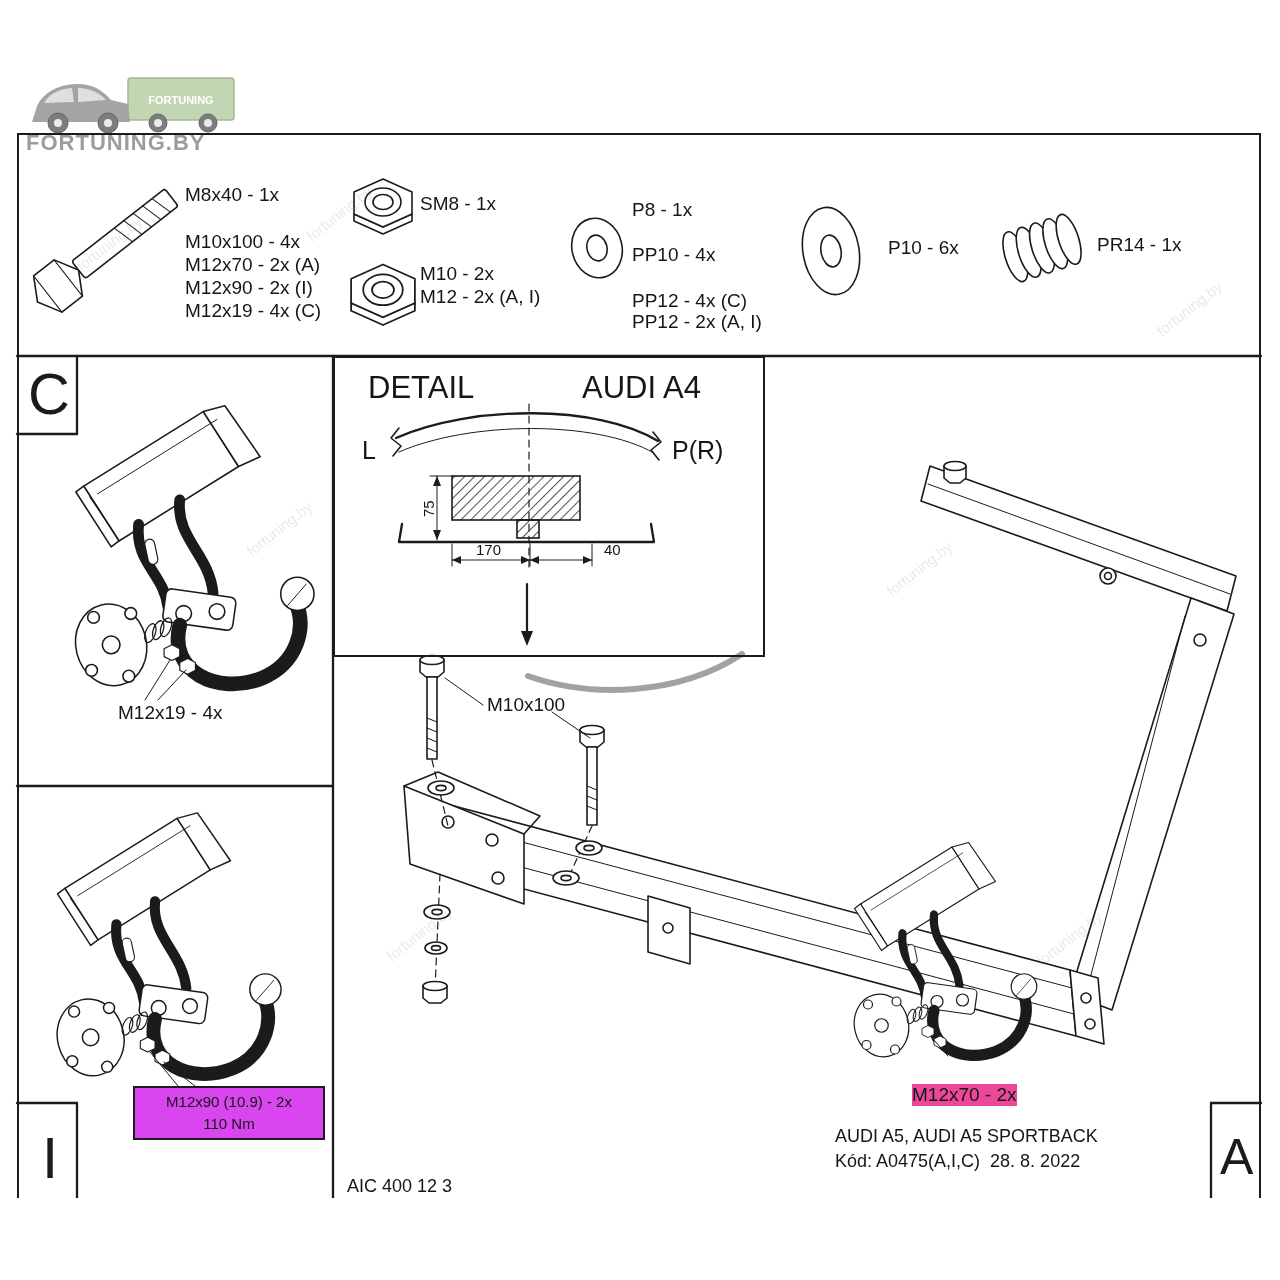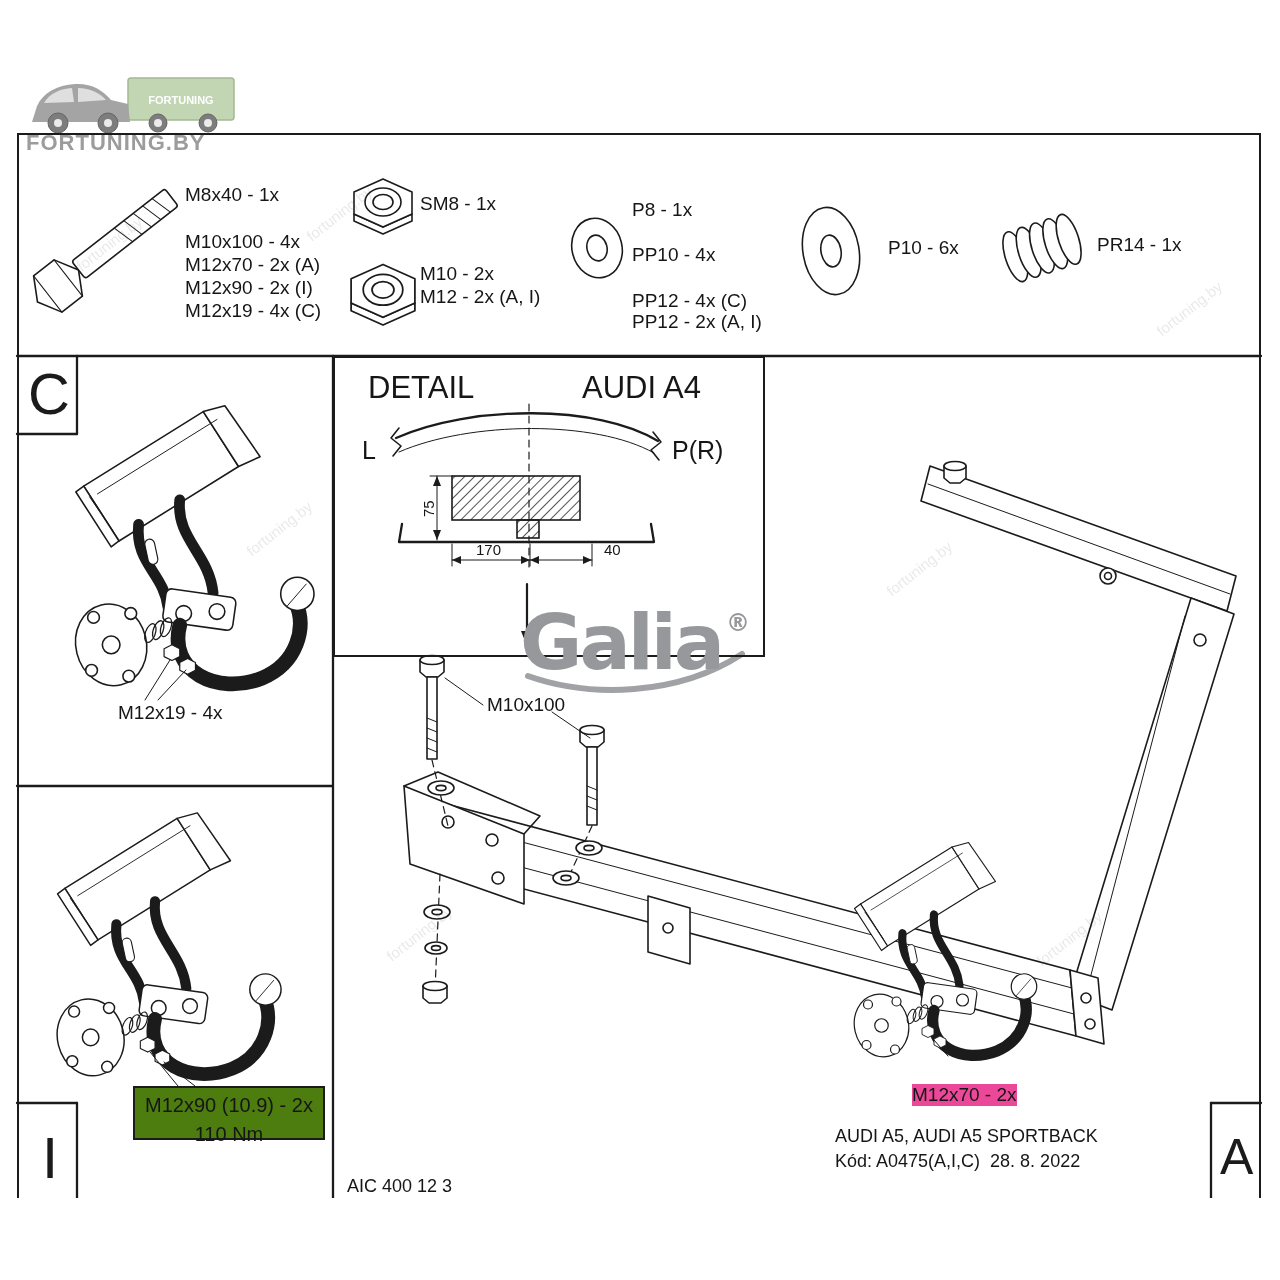--- a/index.html
+++ b/index.html
@@ -11,21 +11,21 @@
   .detailbox { position:absolute; left:333px; top:356px; width:432px; height:301px; border:2px solid #1b1b1b; }
   .lbl { position:absolute; font-size:19px; line-height:1.16; white-space:pre; color:#161616; }
   .sm { font-size:15px; }
   .hdr { font-size:31px; }
   .mid { font-size:25px; }
   .ftr { font-size:18px; }
   .letter { position:absolute; font-size:58px; color:#1b1b1b; }
   .site { position:absolute; left:26px; top:130px; font-size:22px; font-weight:bold; letter-spacing:1px; color:#9c9c9c; white-space:pre; }
   .galia { position:absolute; left:520px; top:598px; font-size:76px; font-weight:bold; color:#97989b; letter-spacing:-3px; font-family:"DejaVu Sans", sans-serif; }
   .galia .reg { font-size:24px; letter-spacing:0; position:relative; top:-38px; left:4px; }
-  .cobox { position:absolute; left:133px; top:1086px; width:192px; height:54px; border:2px solid #1b1b1b; text-align:center; font-size:20px; line-height:1.45; padding-top:3px; background:#4d7c0f; white-space:pre; }
+  .cobox { position:absolute; left:133px; top:1086px; width:192px; height:54px; border:2px solid #1b1b1b; text-align:center; font-size:15px; line-height:1.45; padding-top:3px; background:#d946ef; white-space:pre; }
   .rot90 { transform:rotate(-90deg); transform-origin:center; }
   .wm { position:absolute; font-size:15px; color:rgba(70,70,70,0.12); transform:rotate(-38deg); white-space:nowrap; }
   
   .ln { stroke:#1b1b1b; fill:none; stroke-width:1.6; stroke-linejoin:round; stroke-linecap:round; }
   .fw { stroke:#1b1b1b; fill:#ffffff; stroke-width:1.6; stroke-linejoin:round; }
   .thin { stroke-width:1; }
   .bold { stroke-width:2.3; }
   .dash { stroke-dasharray:7 5; stroke-width:1.2; }
   .fillk { fill:#1b1b1b; stroke:none; }
 </style>
@@ -290,21 +290,20 @@
   <div class="lbl mid" style="left:672px; top:436px;">P(R)</div>
   <div class="lbl sm rot90" style="left:414px; top:500px; width:30px; text-align:center;">75</div>
   <div class="lbl sm" style="left:476px; top:541px;">170</div>
   <div class="lbl sm" style="left:580px; top:541px;margin-left:24px;">40</div>
 
   <div class="lbl" style="left:118px; top:702px;">M12x19 - 4x</div>
   <div class="cobox"><span>M12x90 (10.9) - 2x</span><br><span>110 Nm</span></div>
   <div class="lbl" style="left:487px; top:694px;">M10x100</div>
   <div class="lbl" style="left:912px; top:1084px; background:#ec4899;">M12x70 - 2x</div>
 
-  <div class="galia"><span>Galia</span><span class="reg">®</span></div>
 
   <div class="lbl ftr" style="left:347px; top:1176px;">AIC 400 12 3</div>
   <div class="lbl ftr" style="left:835px; top:1126px;">AUDI A5, AUDI A5 SPORTBACK</div>
   <div class="lbl ftr" style="left:835px; top:1151px;">Kód: A0475(A,I,C)  28. 8. 2022</div>
 
   <div class="wm" style="left:70px; top:235px;">fortuning.by</div>
   <div class="wm" style="left:300px; top:205px;">fortuning.by</div>
   <div class="wm" style="left:1150px; top:300px;">fortuning.by</div>
   <div class="wm" style="left:880px; top:560px;">fortuning.by</div>
   <div class="wm" style="left:240px; top:520px;">fortuning.by</div>

